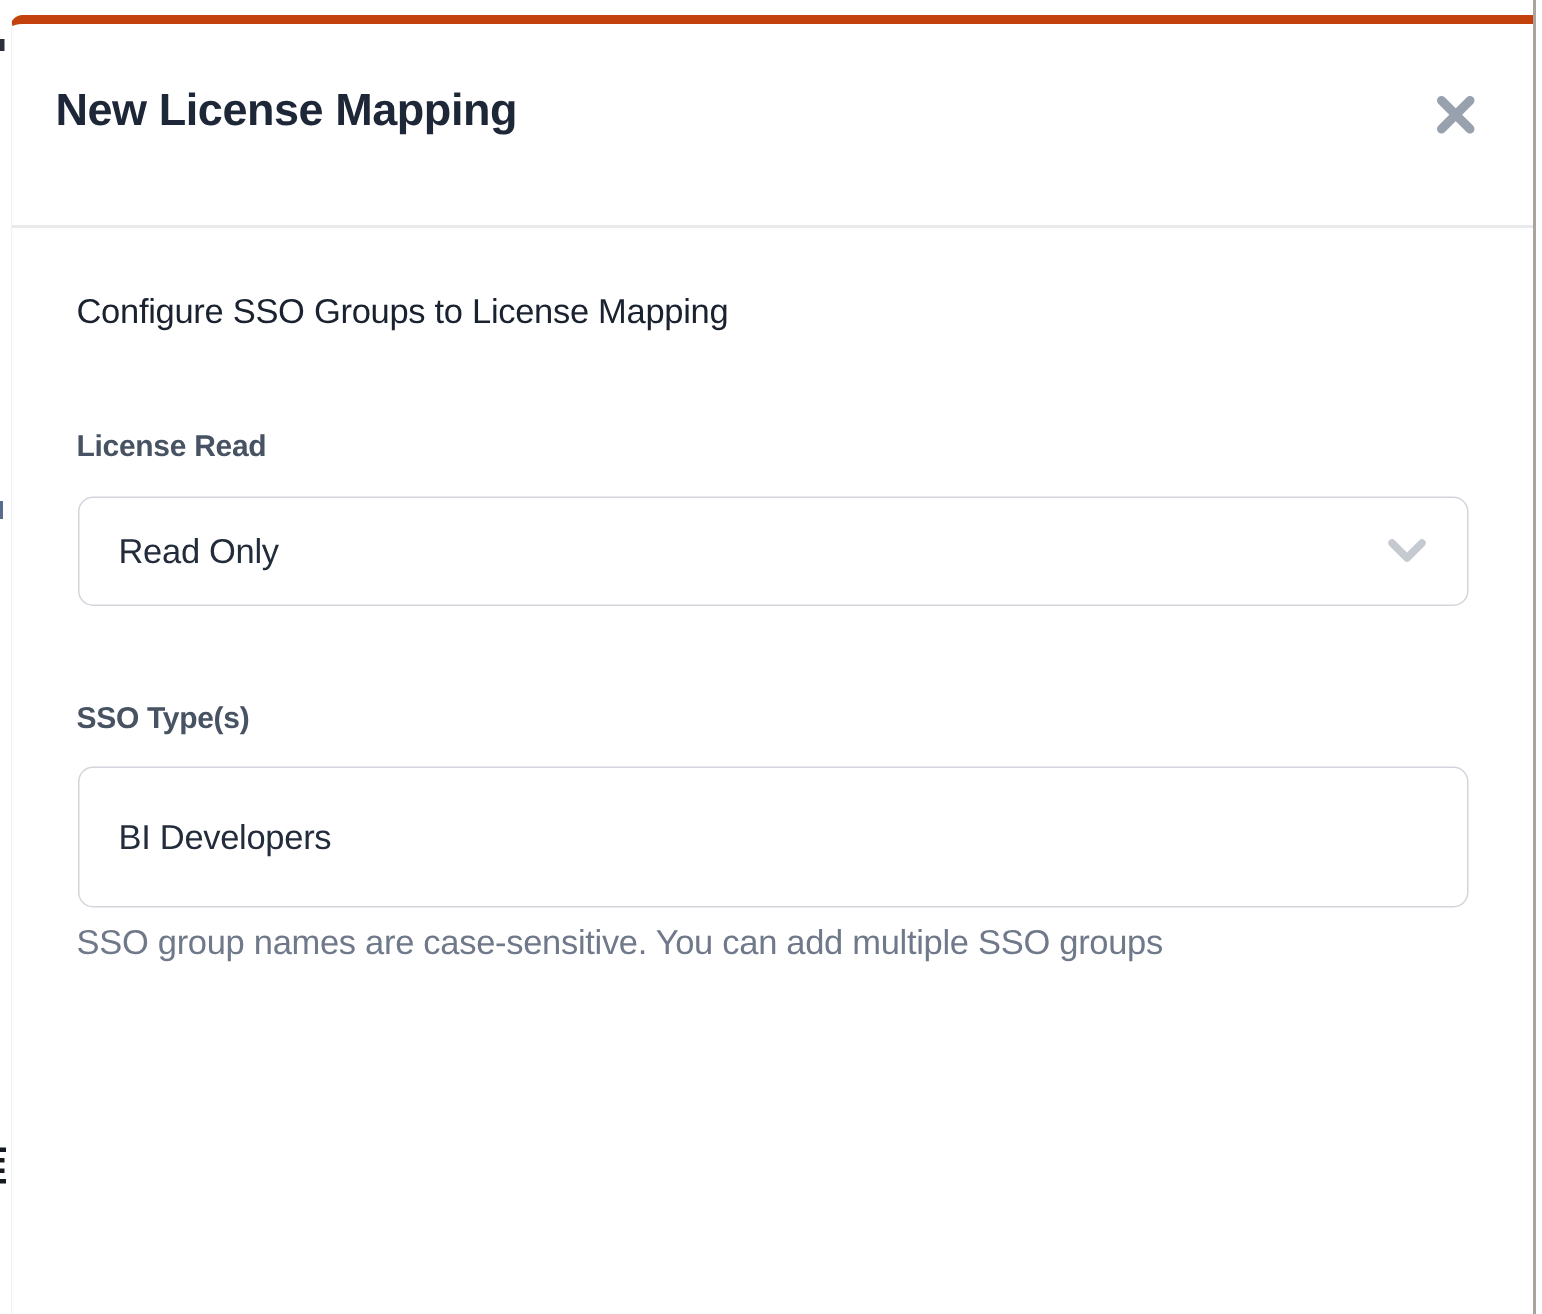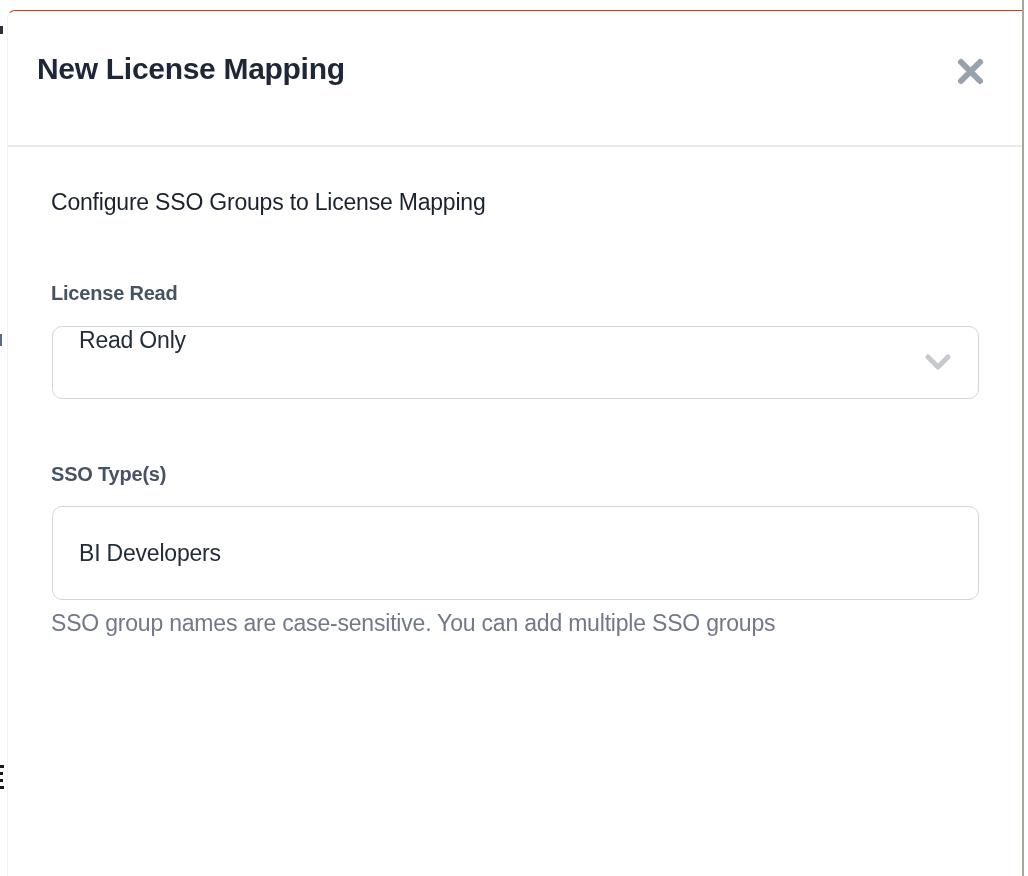--- a/index.html
+++ b/index.html
@@ -30,21 +30,21 @@
   }
 
   
   .modal {
     position: absolute;
     left: 7px; top: 10px;
     width: 1015px; height: 866px;
     background: #ffffff;
     border-top-left-radius: 8px;
     border-left: 1px solid #f0f2f4;
-    border-top: 1px solid #c2410c;
+    border-top: 6px solid #c2410c;
   }
 
   .modal-title {
     position: absolute;
     left: 29px; top: 41px;
     font-size: 30px;
     font-weight: 700;
     letter-spacing: -0.3px;
     color: #1d2737;
     line-height: 34px;
@@ -95,20 +95,21 @@
   .label-sso     { top: 450px; }
 
   .select-box {
     position: absolute;
     left: 44px; top: 315px;
     width: 927px; height: 73px;
     background: #ffffff;
     border: 1px solid #d2d6dc;
     border-radius: 10px;
     display: flex;
+    align-items: center;
     padding: 0 24px 0 26px;
     cursor: pointer;
   }
   .select-value {
     flex: 1;
     font-size: 23px;
     letter-spacing: -0.2px;
     color: #232c3b;
   }
   .chevron-wrap { display: flex; align-items: center; }

